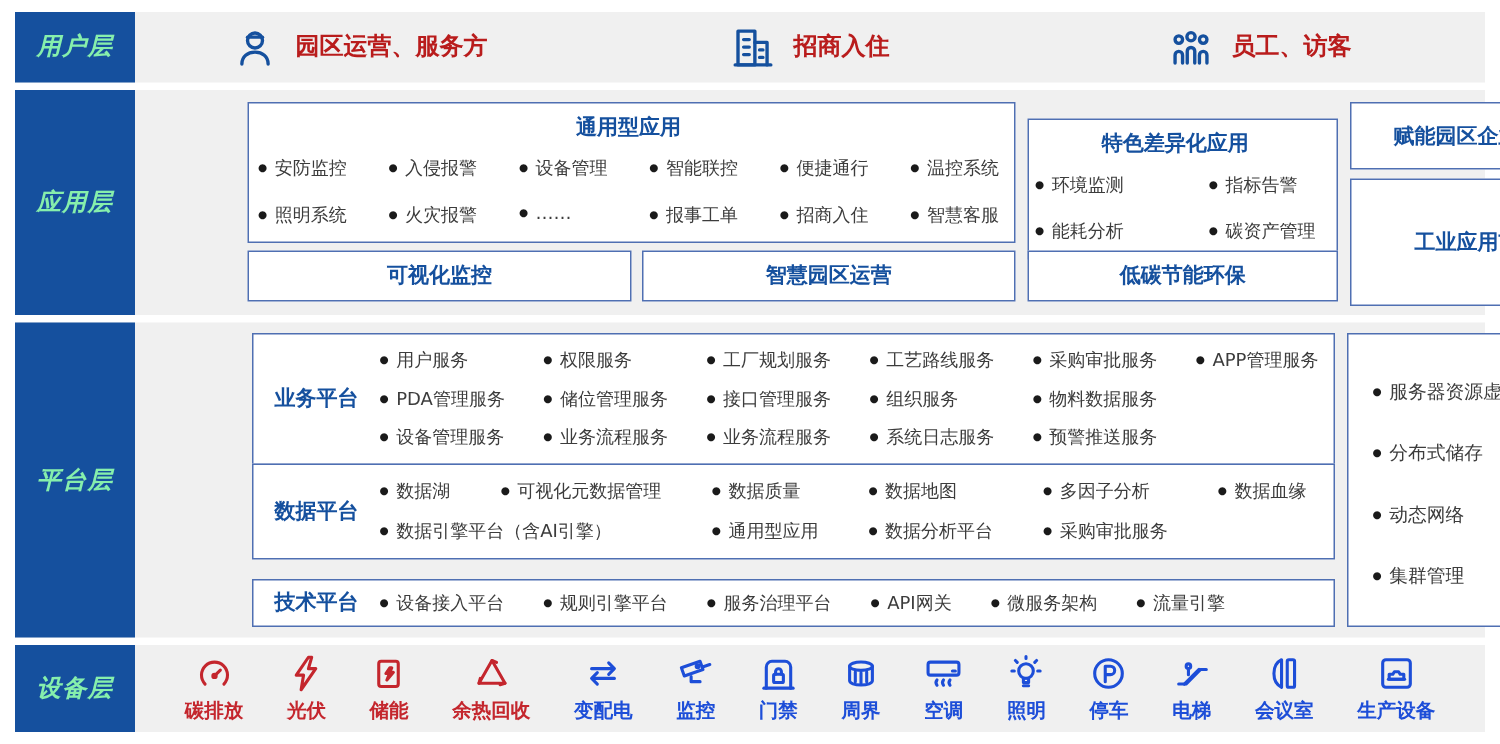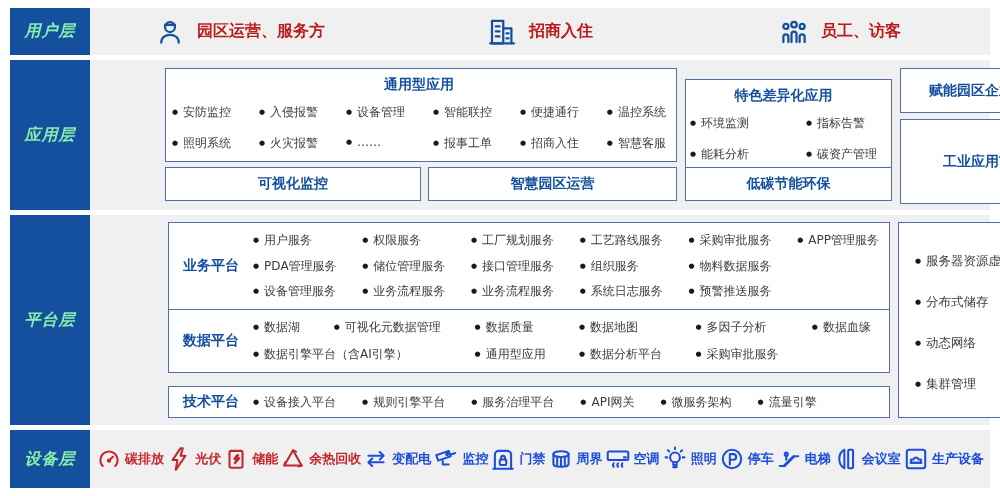--- a/index.html
+++ b/index.html
@@ -53,21 +53,21 @@
   .data-grid{flex:1;display:grid;grid-template-columns:repeat(6,auto);align-content:space-evenly;
         justify-content:space-between;padding-right:18px;}
   .span2{grid-column:1 / span 2;}
   .tech-box{left:78px;top:171px;width:722px;height:32px;}
   .tech-row{flex:1;display:flex;align-items:center;gap:26px;}
   .infra-box{left:808px;top:7px;width:172px;height:196px;padding:30px 0 0 16px;}
   .infra-box .item{display:block;margin-bottom:24px;font-size:12.5px;}
 
   
   .device-content{display:flex;align-items:center;justify-content:space-evenly;padding:0 4px;}
-  .dev-item{display:flex;flex-direction:row;align-items:center;gap:3px;}
+  .dev-item{display:flex;flex-direction:column;align-items:center;gap:3px;}
   .dev-item .dlabel{font-weight:bold;font-size:13px;white-space:nowrap;}
   .dev-red{color:#C4262D;}
   .dev-blue{color:#1d4ed8;}
   .dicon svg{display:block;}
 </style>
 </head>
 <body>
 
 <div class="page">
 

